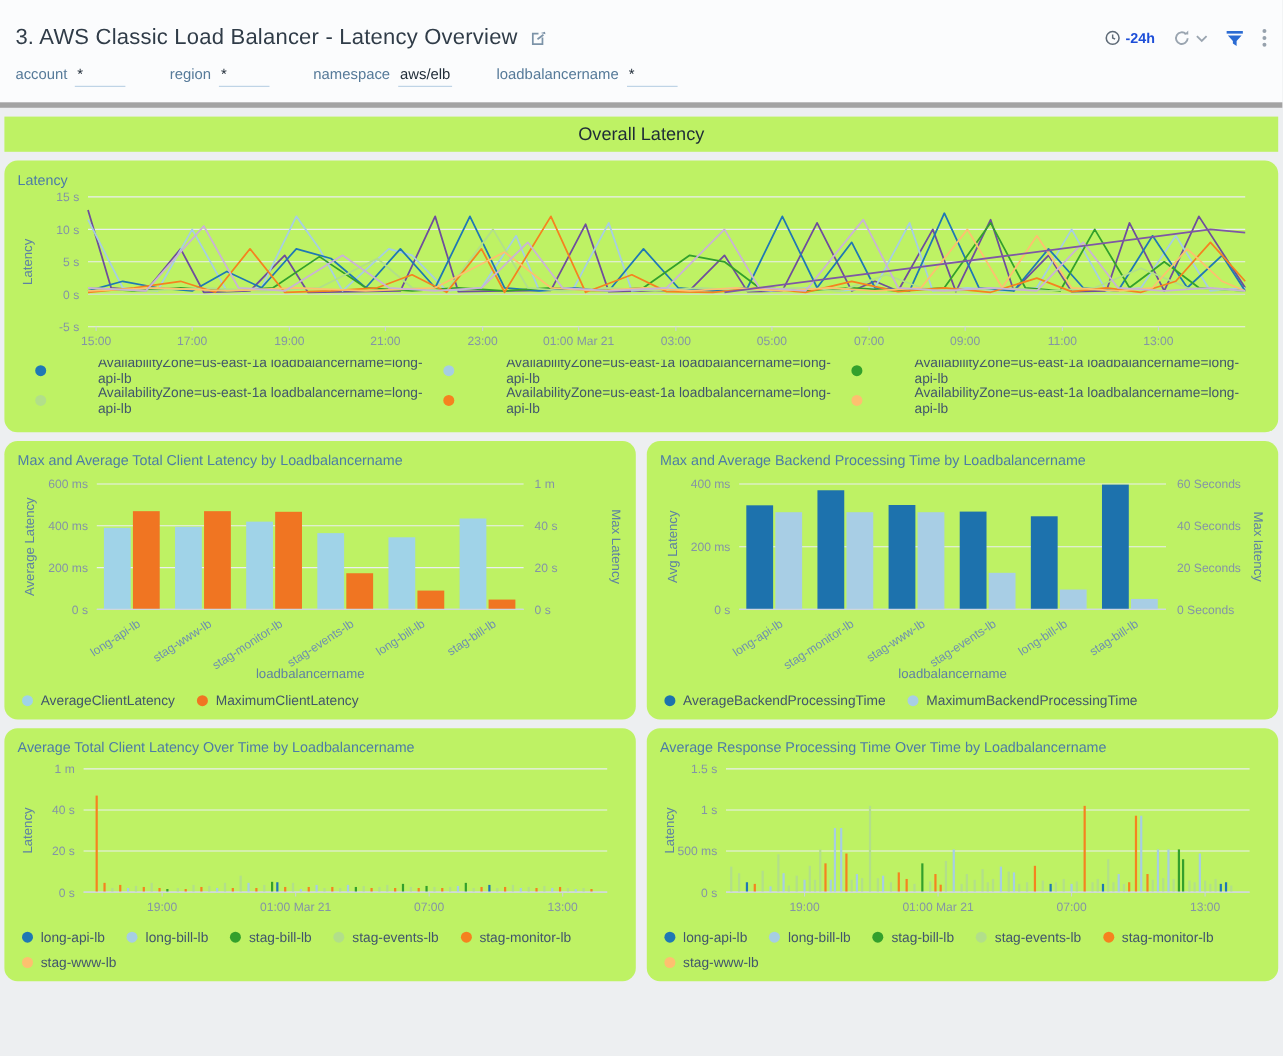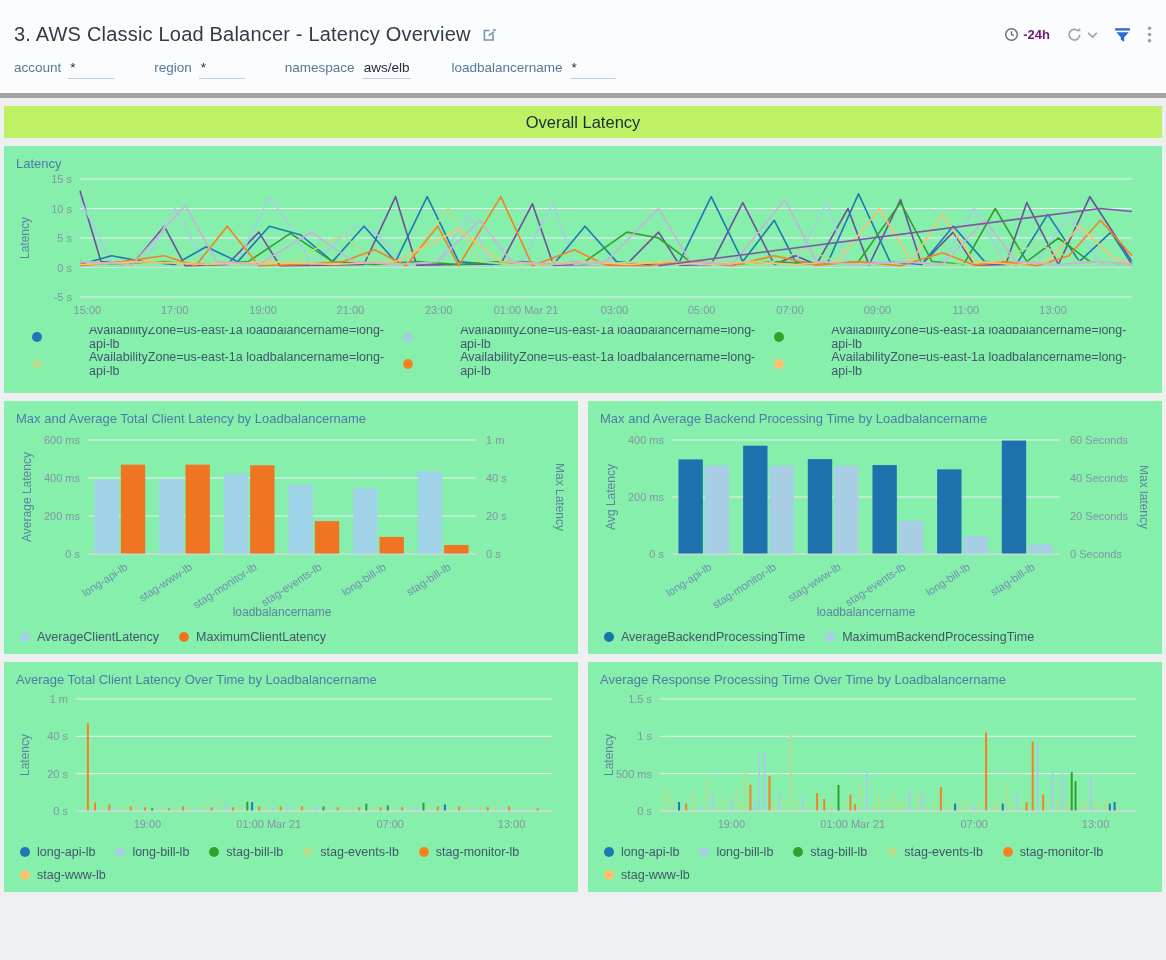--- a/index.html
+++ b/index.html
@@ -12,21 +12,21 @@
   
   .topbar {
     background: #fbfcfd;
     padding: 23px 14px 4px 14px;
     display: flex; align-items: center; justify-content: space-between;
   }
   .title-wrap { display: flex; align-items: center; gap: 10px; }
   .dash-title { font-size: 20px; font-weight: 400; color: #303c48; letter-spacing: .2px; }
   .controls { display: flex; align-items: center; gap: 16px; }
   .ctrl { display: flex; align-items: center; gap: 4px; cursor: pointer; }
-  .time-text { font-size: 13px; font-weight: 700; color: #701a75; }
+  .time-text { font-size: 13px; font-weight: 700; color: #1d4ed8; }
   .filterbar {
     background: #fbfcfd;
     padding: 10px 14px 14px 14px;
     display: flex; gap: 40px; align-items: flex-end;
     border-bottom: 5px solid #a3a3a3;
   }
   .filter { display: flex; align-items: baseline; gap: 7px; font-size: 13.5px; }
   .filter .flabel { color: #567a99; }
   .filter .fvalue {
     color: #222e3a; min-width: 46px; display: inline-block;
@@ -34,21 +34,21 @@
   }
   
   .content { margin: 0 4px; }
   .section-bar {
     background: #bef264; height: 32px; margin-top: 8px;
     display: flex; align-items: center; justify-content: center;
   }
   .section-title { font-size: 16.5px; color: #1e2b37; }
   .row { display: flex; gap: 10px; margin-top: 8px; }
   .panel {
-    background: #86efac; padding: 10px 12px; flex: 1; position: relative;
+    background: #bef264; padding: 10px 12px; flex: 1; position: relative; border-radius: 12px;
   }
   .panel-title { font-size: 13px; color: #4d7ca6; margin-bottom: 2px; }
   
   .legend { display: flex; flex-wrap: wrap; font-size: 12.5px; color: #42566c; }
   .legend-item { display: flex; align-items: center; gap: 7px; cursor: pointer; }
   .dot { width: 10px; height: 10px; border-radius: 50%; flex: 0 0 10px; }
   .legend-grid { height: 56px; overflow: hidden; padding-left: 16px; position: relative; margin-top: 4px; }
   .legend-grid .legend-item { flex: 0 0 33.2%; height: 20px; margin-bottom: 7px; gap: 47px; }
   .legend-flow { column-gap: 20px; row-gap: 9px; margin-top: 6px; padding-left: 4px; }
   .vscroll {

